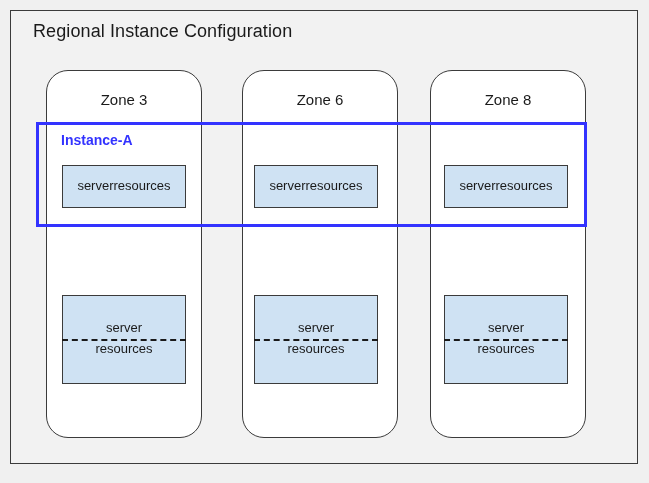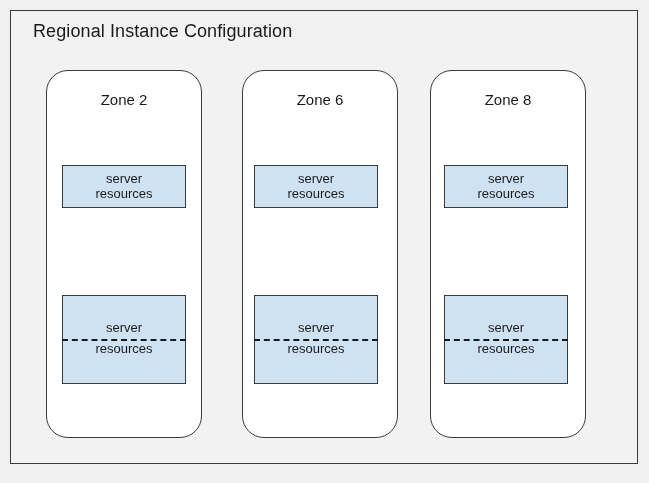--- a/index.html
+++ b/index.html
@@ -90,21 +90,21 @@
     white-space: nowrap;
   }
 
   
   .res-box {
     position: absolute;
     background: #cfe2f3;
     border: 1px solid #3b3b3b;
     box-sizing: border-box;
     display: flex;
-    flex-direction: column;
+    flex-direction: row;
     align-items: center;
     justify-content: center;
     font-size: 13px;
     color: #1a1a1a;
     line-height: 1.08;
   }
 
   
   .res-a {
     top: 165px;
@@ -151,21 +151,21 @@
 </head>
 <body>
 
 <div id="stage">
 
   <div class="panel">
     <div class="panel-title">Regional Instance Configuration</div>
   </div>
 
   <div class="zone-card zone-1">
-    <div class="zone-label">Zone 2</div>
+    <div class="zone-label">Zone 3</div>
   </div>
   <div class="zone-card zone-2">
     <div class="zone-label">Zone 6</div>
   </div>
   <div class="zone-card zone-3">
     <div class="zone-label">Zone 8</div>
   </div>
 
   <div class="res-box res-a col-1">
     <span>server</span>
@@ -189,14 +189,17 @@
     <span class="res-line-top">server</span>
     <div class="res-divider"></div>
     <span class="res-line-bottom">resources</span>
   </div>
   <div class="res-box res-b col-3">
     <span class="res-line-top">server</span>
     <div class="res-divider"></div>
     <span class="res-line-bottom">resources</span>
   </div>
 
+  <div class="instance-band band-a">
+    <div class="instance-label">Instance-A</div>
+  </div>
 
 </div>
 
 </body></html>

